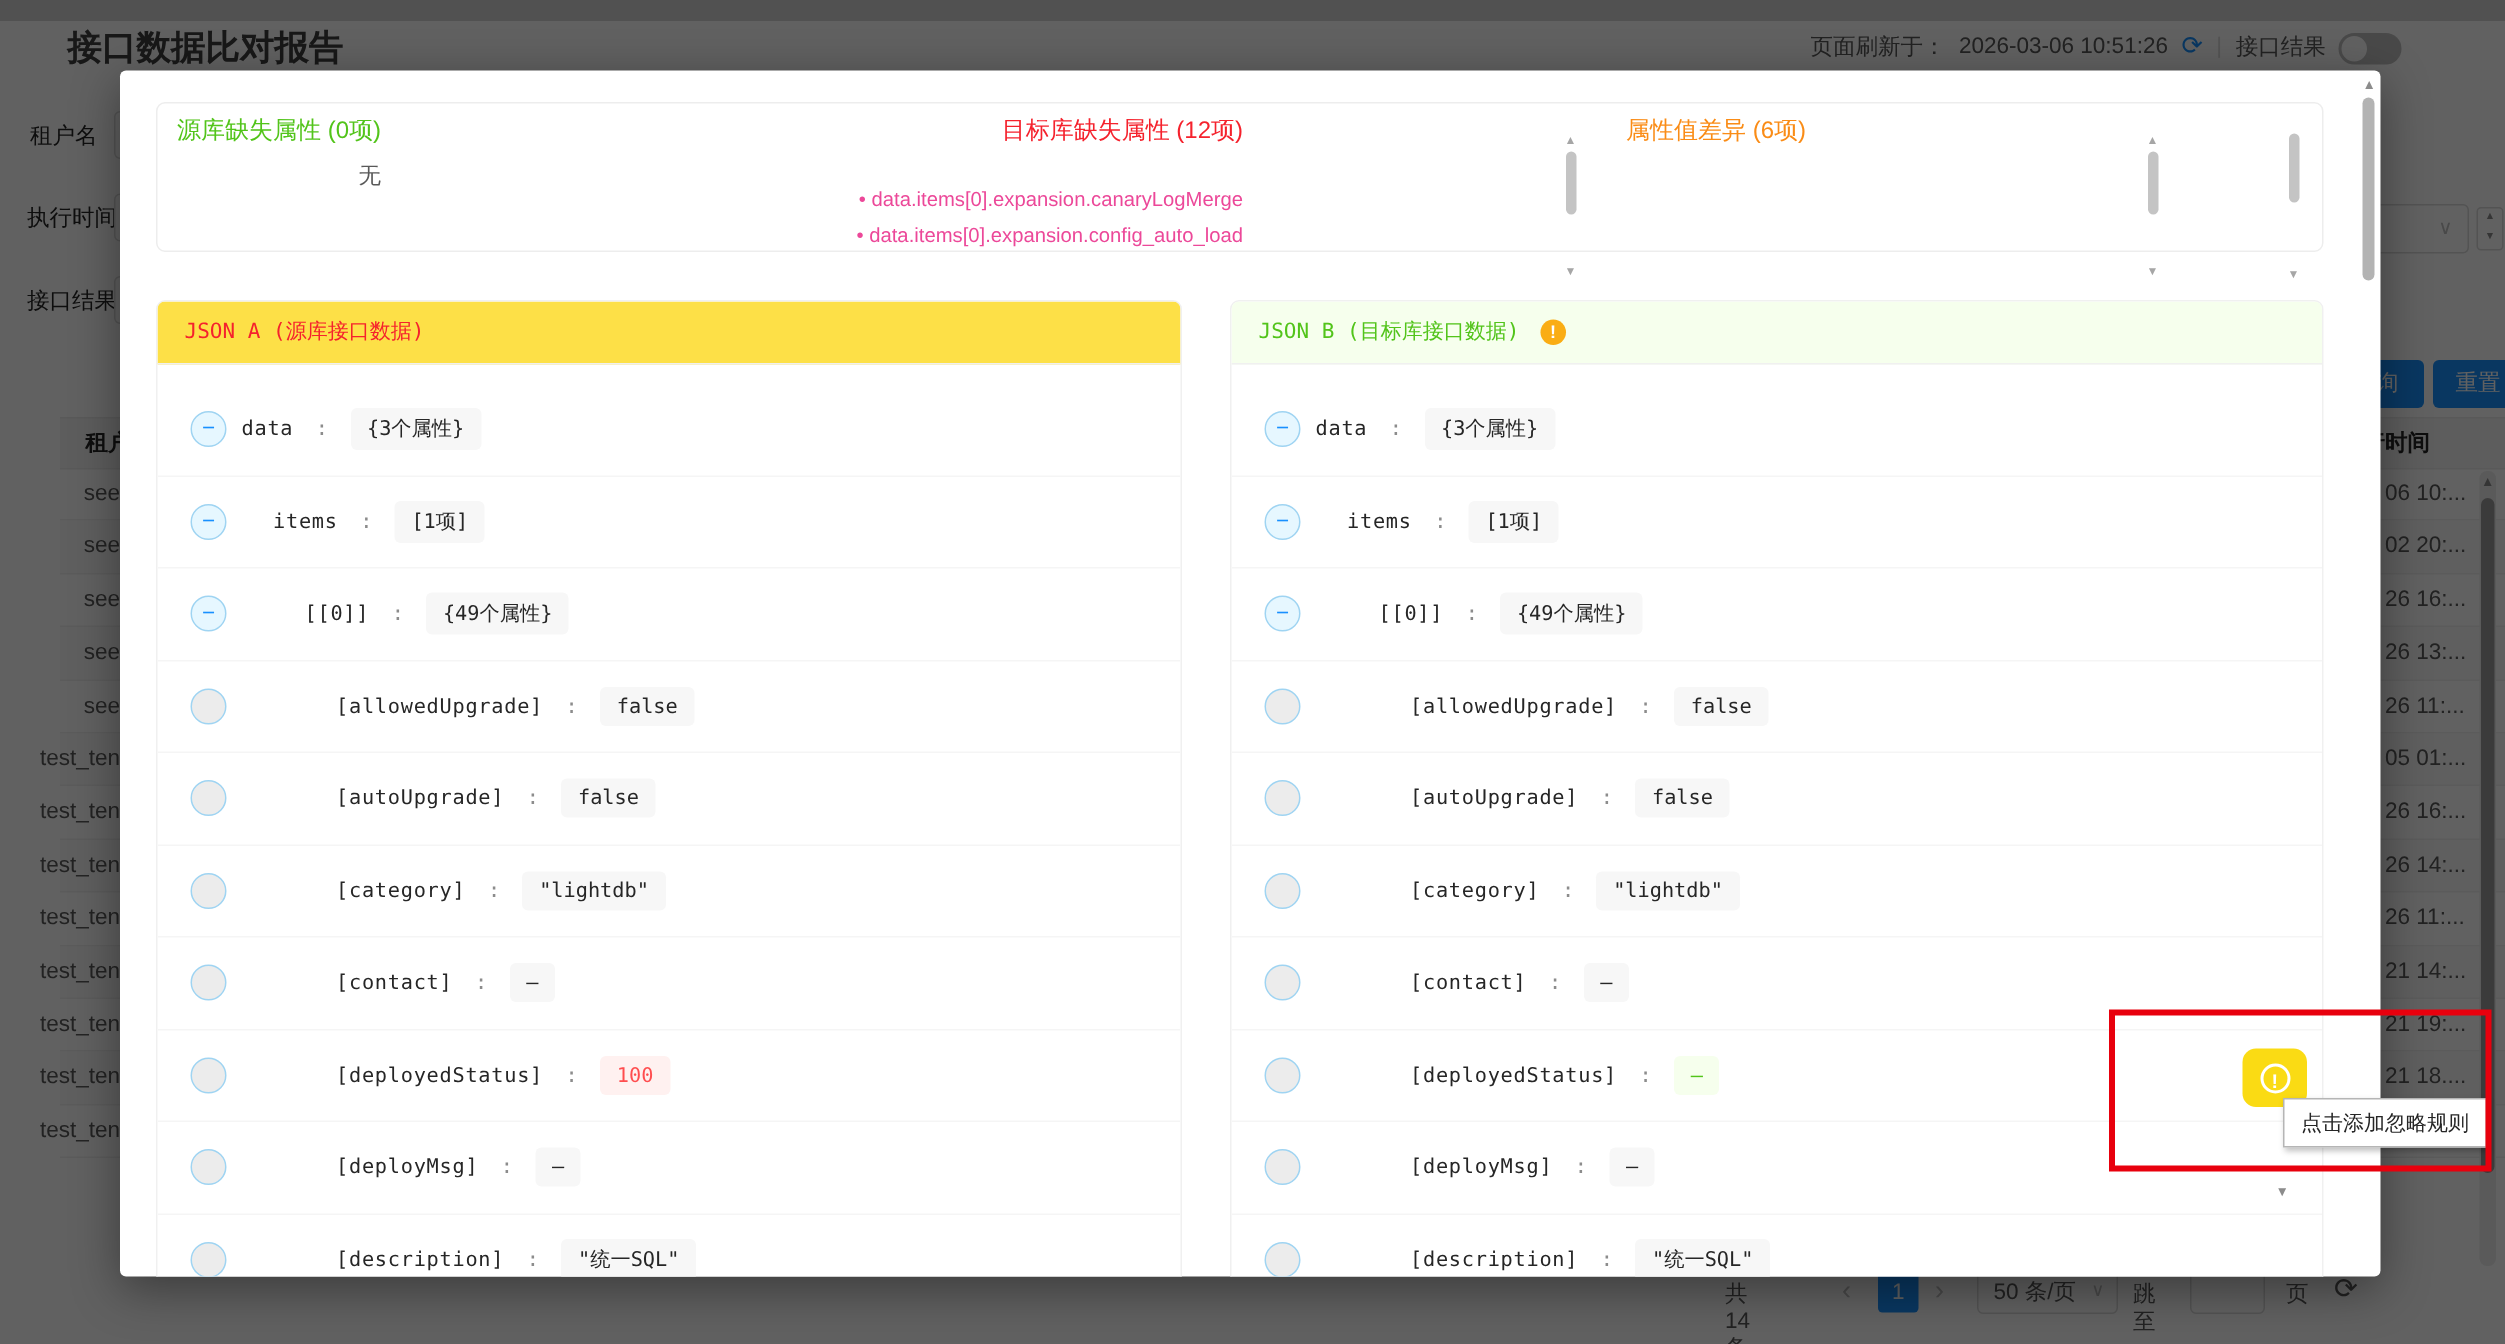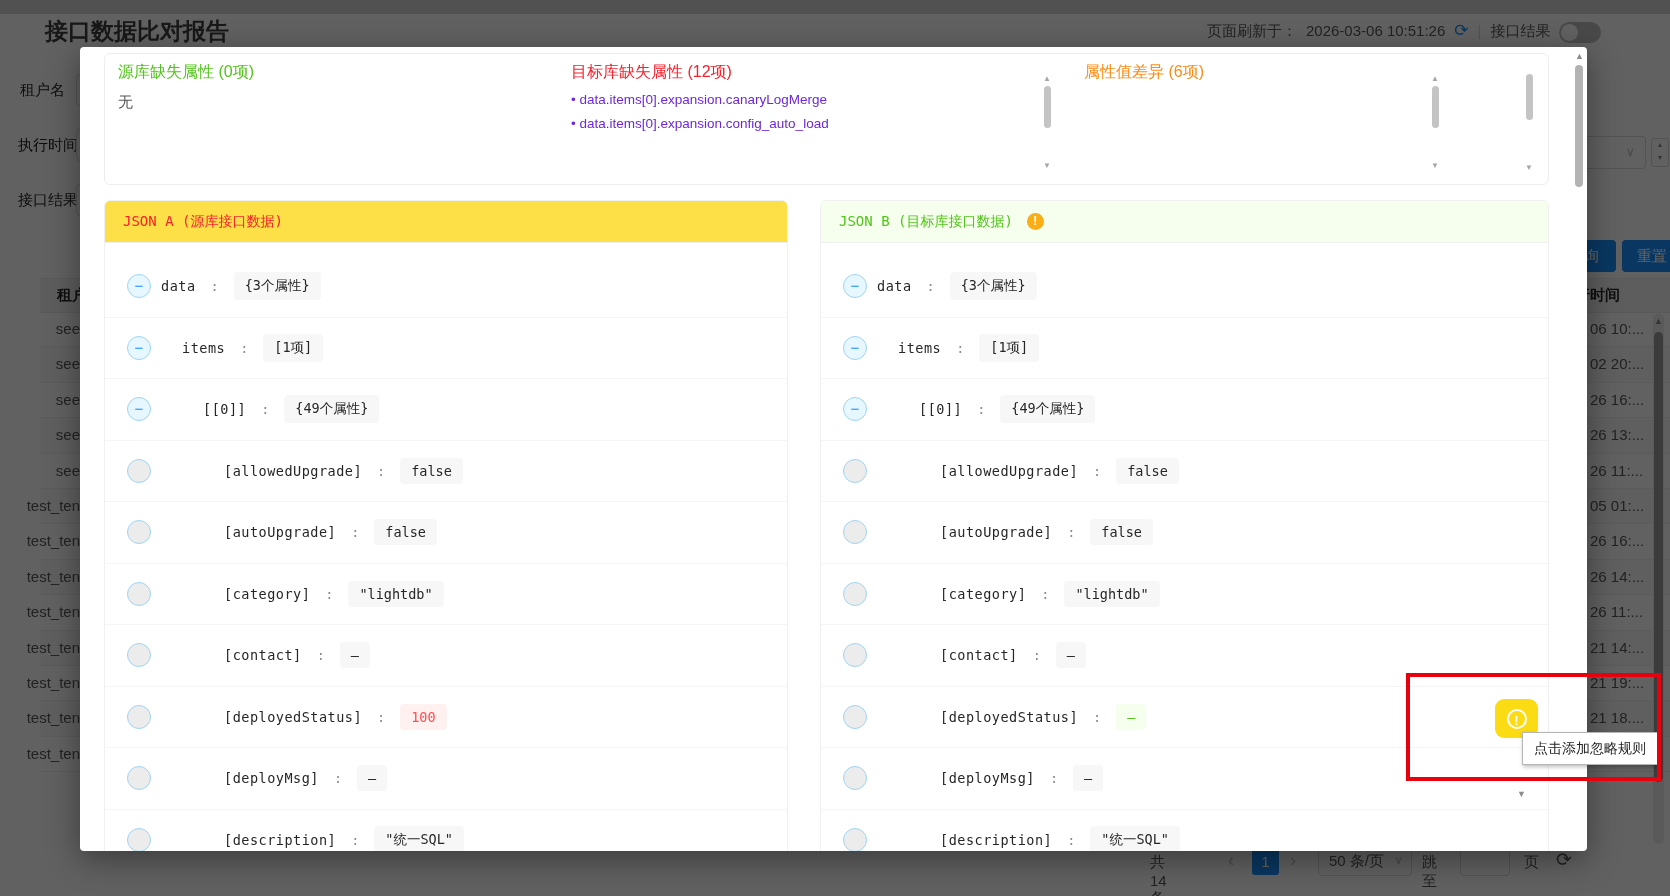--- a/index.html
+++ b/index.html
@@ -44,28 +44,28 @@
   .pg-size .lbl{position:absolute;left:10px;top:5px;}
   .pg-size .caret{position:absolute;right:8px;top:6px;color:#bfbfbf;font-size:12px;}
   .pg-jump{position:absolute;left:1422px;top:853px;}
   .pg-input{position:absolute;left:1460px;top:846px;width:50px;height:30px;border:1px solid #d9d9d9;border-radius:4px;box-sizing:border-box;background:#fff;}
   .pg-unit{position:absolute;left:1524px;top:853px;}
   .pg-refresh{position:absolute;left:1556px;top:848px;font-size:19px;color:#595959;}
   
   .overlay{position:absolute;inset:0;background:rgba(0,0,0,0.62);z-index:10;}
   
   .modal{position:absolute;left:80px;top:47px;width:1507px;height:804px;background:#fff;z-index:20;border-radius:4px;box-shadow:0 8px 32px rgba(0,0,0,.4);overflow:hidden;}
-  .summary-card{position:absolute;left:24px;top:6px;width:1445px;height:132px;border:1px solid #ededed;border-radius:6px;background:#fff;box-sizing:border-box;}
+  .summary-card{position:absolute;left:24px;top:21px;width:1445px;height:100px;border:1px solid #ededed;border-radius:6px;background:#fff;box-sizing:border-box;text-align:right;}
   .sum-col{position:absolute;top:8px;}
   .sum-col h3{margin:0;font-size:16px;font-weight:500;}
   .sum-col.c1{left:13px;}  .sum-col.c1 h3{color:var(--green,#52c41a);}
   .sum-col.c2{left:466px;} .sum-col.c2 h3{color:var(--red,#f5222d);}
   .sum-col.c3{left:979px;} .sum-col.c3 h3{color:var(--orange,#fa8c16);}
   .sum-empty{margin-top:10px;font-size:15px;color:#595959;}
-  .sum-list{margin-top:5px;font-size:13.5px;color:#6d28d9;line-height:23.5px;}
+  .sum-list{margin-top:23px;font-size:13.5px;color:#ec4899;line-height:23.5px;}
   .sbar{position:absolute;width:10px;font-size:8px;color:#a6a6a6;}
   .sbar .thumb{position:absolute;left:1px;width:7px;background:#c4c4c4;border-radius:4px;}
   .sbar .up{position:absolute;top:0;left:0;}
   .sbar .dn{position:absolute;bottom:0;left:0;}
   .sb-col2{left:938px;top:20px;height:96px;}
   .sb-col3{left:1326px;top:20px;height:96px;}
   .sb-card{left:1420px;top:14px;height:104px;}
   
   .json-card{position:absolute;top:153px;height:698px;border:1px solid #f0f0f0;border-radius:6px 6px 0 0;background:#fff;overflow:hidden;box-sizing:border-box;}
   .json-a{left:24px;width:684px;}

